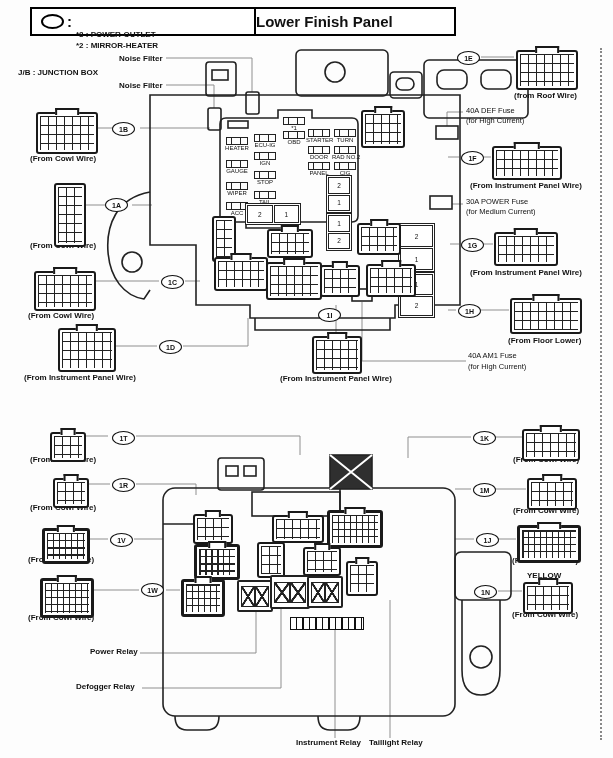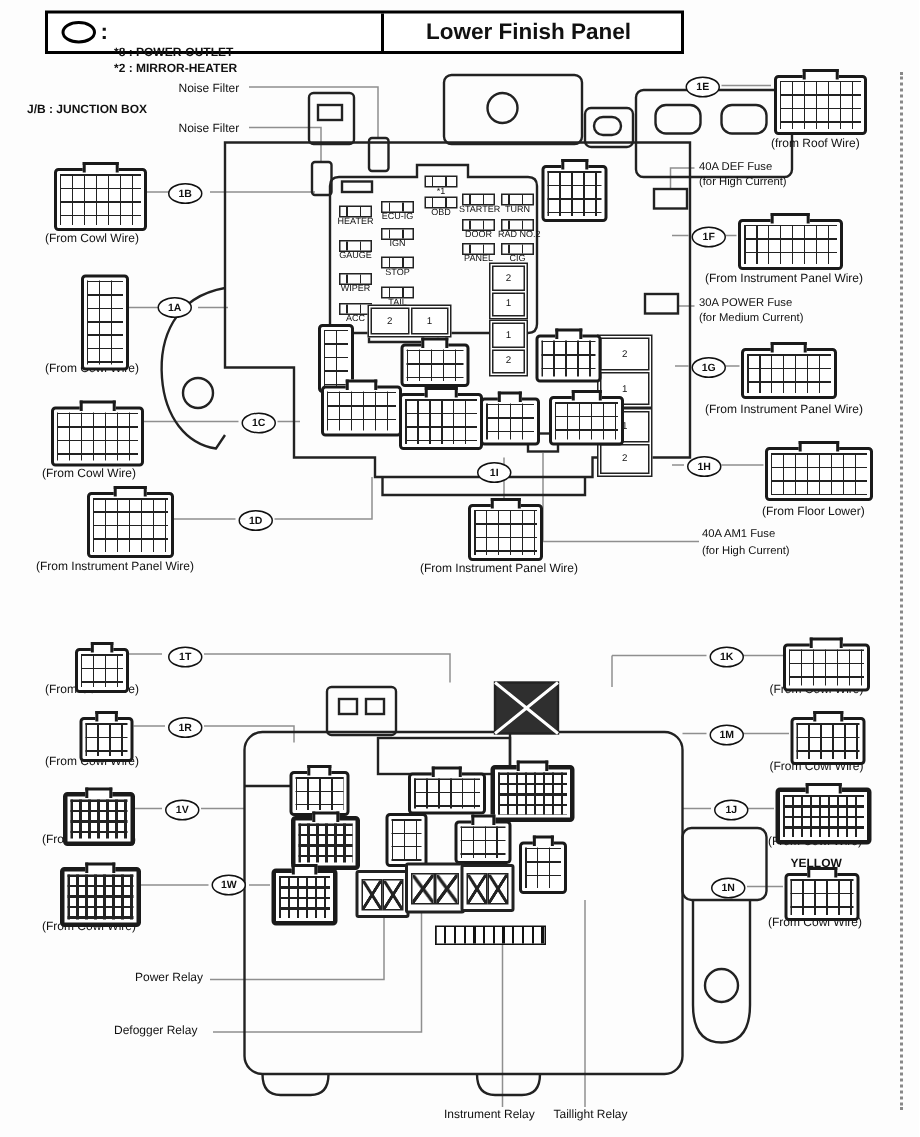--- a/index.html
+++ b/index.html
@@ -5,23 +5,23 @@
   html,body{margin:0;padding:0;background:#fff;}
   #page{position:relative;width:613px;height:758px;background:#fdfdfd;overflow:hidden;
         font-family:"Liberation Sans",sans-serif;color:#111;}
   svg{position:absolute;left:0;}
   
   #hdr{position:absolute;left:30px;top:7px;width:422px;height:25px;border:2.5px solid #000;
        display:flex;align-items:center;font-weight:bold;font-size:15px;background:#fff;}
   #hdr .oval{display:inline-block;width:19px;height:11px;border:2.3px solid #000;border-radius:50%;margin:0 3px 0 9px;}
   #hdr .lpart{display:flex;align-items:center;width:222px;}
   #hdr .divider{width:2px;height:25px;background:#000;}
-  #hdr .rpart{padding-left:28px;}
+  #hdr .rpart{padding-left:0;}
   .note{position:absolute;font-size:8px;font-weight:bold;white-space:nowrap;}
-  .lbl{position:absolute;font-size:8px;white-space:nowrap;}
+  .lbl{position:absolute;font-size:8px;white-space:nowrap;font-weight:bold;}
   .co{position:absolute;font-size:7.5px;white-space:nowrap;}
   .code{position:absolute;width:21px;height:12px;border:1.6px solid #111;border-radius:50%;
         display:flex;align-items:center;justify-content:center;
         font-size:7px;font-weight:bold;background:#fff;z-index:5;}
   
   .conn{position:absolute;border:2px solid #1a1a1a;border-radius:3px;background:#fff;z-index:4;}
   .conn::before{content:"";position:absolute;left:50%;top:-6px;transform:translateX(-50%);
         width:34%;height:5px;border:2px solid #1a1a1a;border-bottom:none;background:#fff;}
   .conn .pins{position:absolute;inset:2px;
         background-image:repeating-linear-gradient(90deg,#222 0 1px,transparent 1px 8px),

